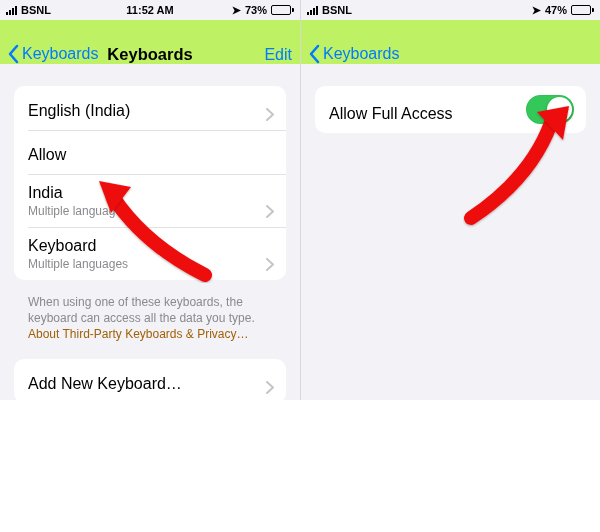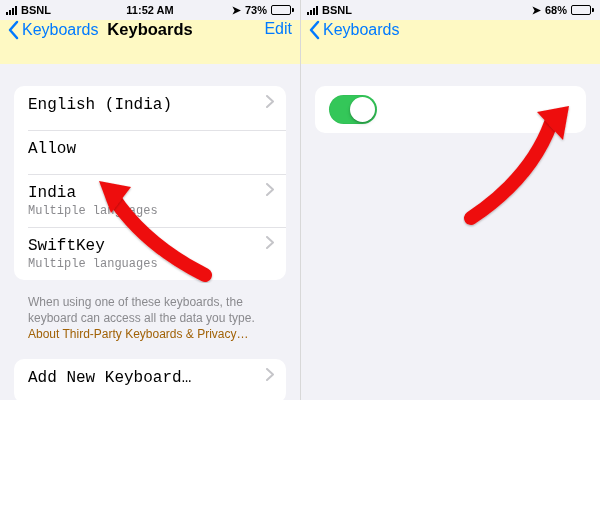--- a/index.html
+++ b/index.html
@@ -39,23 +39,23 @@
   .signal span:nth-child(1){height:3px;}
   .signal span:nth-child(2){height:5px;}
   .signal span:nth-child(3){height:7px;}
   .signal span:nth-child(4){height:9px;}
   .battery { display: inline-flex; align-items: center; gap: 1px; }
   .battery-body { width: 20px; height: 10px; border: 1px solid #000; border-radius: 2px; position: relative; padding:1px; }
   .battery-fill { height: 100%; background: #000; border-radius:1px; }
   .battery-tip { width: 2px; height: 4px; background: #000; border-radius: 0 1px 1px 0; }
   .nav-bar {
     height: 44px;
-    background: #fef9c3;
-    display: flex;
-    align-items: flex-start;
+    background: #bef264;
+    display: flex;
+    align-items: flex-end;
     justify-content: space-between;
     padding: 0 8px;
     position: relative;
   }
   .nav-back {
     display: flex; align-items: center; gap: 2px;
     color: #007aff; font-size: 16px; font-weight: 400;
   }
   .nav-title {
     position:absolute; left:0; right:0; text-align:center;
@@ -66,25 +66,24 @@
   .content { padding-top: 22px; }
   .group {
     margin: 0 14px 14px 14px;
     background: #ffffff;
     border-radius: 10px;
     overflow: hidden;
   }
   .row {
     min-height: 44px;
     display: flex;
-    align-items: flex-start;
+    align-items: flex-end;
     justify-content: space-between;
     padding: 9px 12px 9px 14px;
     position: relative;
-    font-family: Liberation Mono, monospace;
   }
   .row + .row::before {
     content:"";
     position:absolute; top:0; left:14px; right:0;
     height:1px; background:#e2e2e6;
   }
   .row-text { display:flex; flex-direction:column; justify-content:center; }
   .row-label { font-size: 16px; color:#000; line-height:1.25; }
   .row-sub   { font-size: 12px; color:#8a8a8e; margin-top:1px; }
   .chevron { color:#c5c5c9; }
@@ -172,21 +171,21 @@
           <span class="row-sub">Multiple languages</span>
         </div>
         <span class="chevron">
             <svg width="8" height="13" viewBox="0 0 8 13">
               <polyline points="1,1 7,6.5 1,12" fill="none" stroke="#c5c5c9" stroke-width="2" stroke-linecap="round" stroke-linejoin="round"></polyline>
             </svg>
           </span>
       </div>
       <div class="row">
         <div class="row-text">
-          <span class="row-label">SwiftKey</span>
+          <span class="row-label">Keyboard</span>
           <span class="row-sub">Multiple languages</span>
         </div>
         <span class="chevron">
             <svg width="8" height="13" viewBox="0 0 8 13">
               <polyline points="1,1 7,6.5 1,12" fill="none" stroke="#c5c5c9" stroke-width="2" stroke-linecap="round" stroke-linejoin="round"></polyline>
             </svg>
           </span>
       </div>
     </div>
 
@@ -225,40 +224,43 @@
       <span class="signal">
           <span></span>
           <span></span>
           <span></span>
           <span></span>
         </span>
       <span>BSNL</span>
     </div>
     <div class="status-right">
       <span class="location-icon">➤</span>
-      <span>68%</span>
+      <span>47%</span>
       <span class="battery">
         <span class="battery-body"><span class="battery-fill" style="width:68%"></span></span>
         <span class="battery-tip"></span>
       </span>
     </div>
   </div>
 
   <div class="nav-bar">
     <div class="nav-back">
       <svg width="12" height="20" viewBox="0 0 12 20">
           <polyline points="9,2 2,10 9,18" fill="none" stroke="#007aff" stroke-width="2.5" stroke-linecap="round" stroke-linejoin="round"></polyline>
         </svg>
       <span>Keyboards</span>
     </div>
   </div>
 
   <div class="content">
     <div class="group">
       <div class="row">
+        <div class="row-text">
+            <span class="row-label">Allow Full Access</span>
+          </div>
         <div class="toggle">
           <div class="knob"></div>
         </div>
       </div>
     </div>
   </div>
 
   <svg class="arrow-annot" style="left:150px; top:98px;" width="130" height="130" viewBox="0 0 130 130">
     <defs>
         <filter id="ds2">

